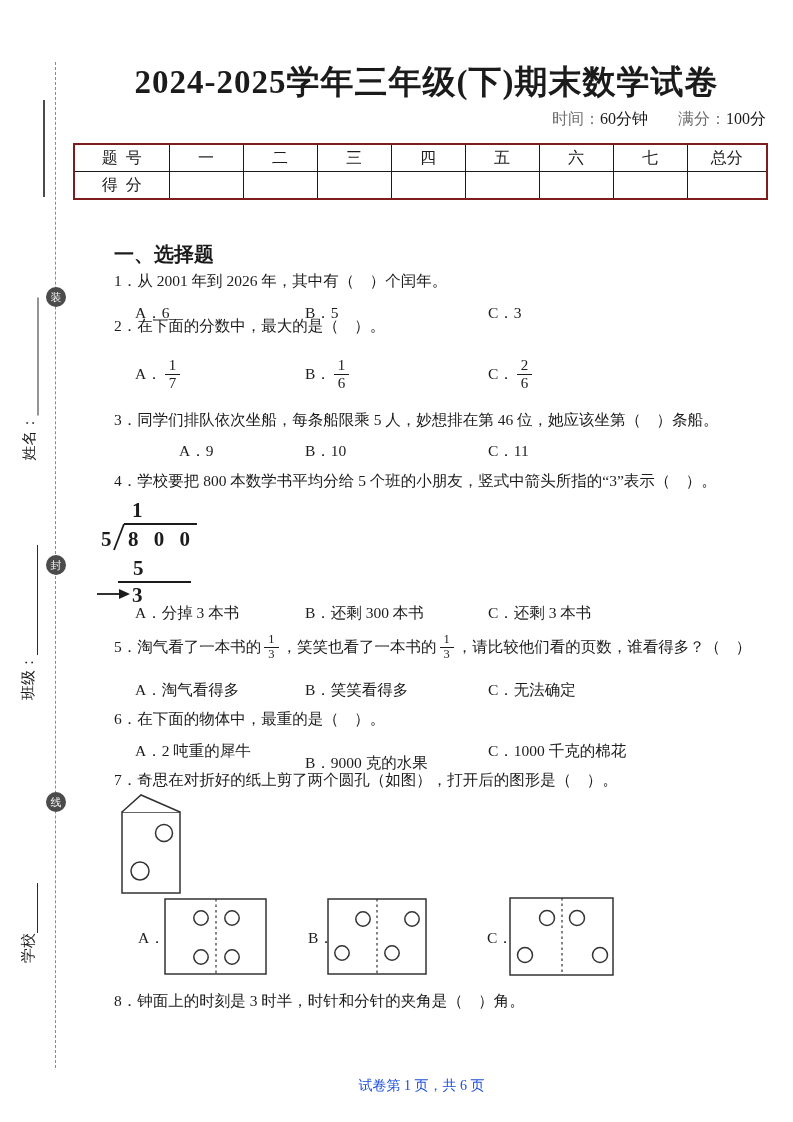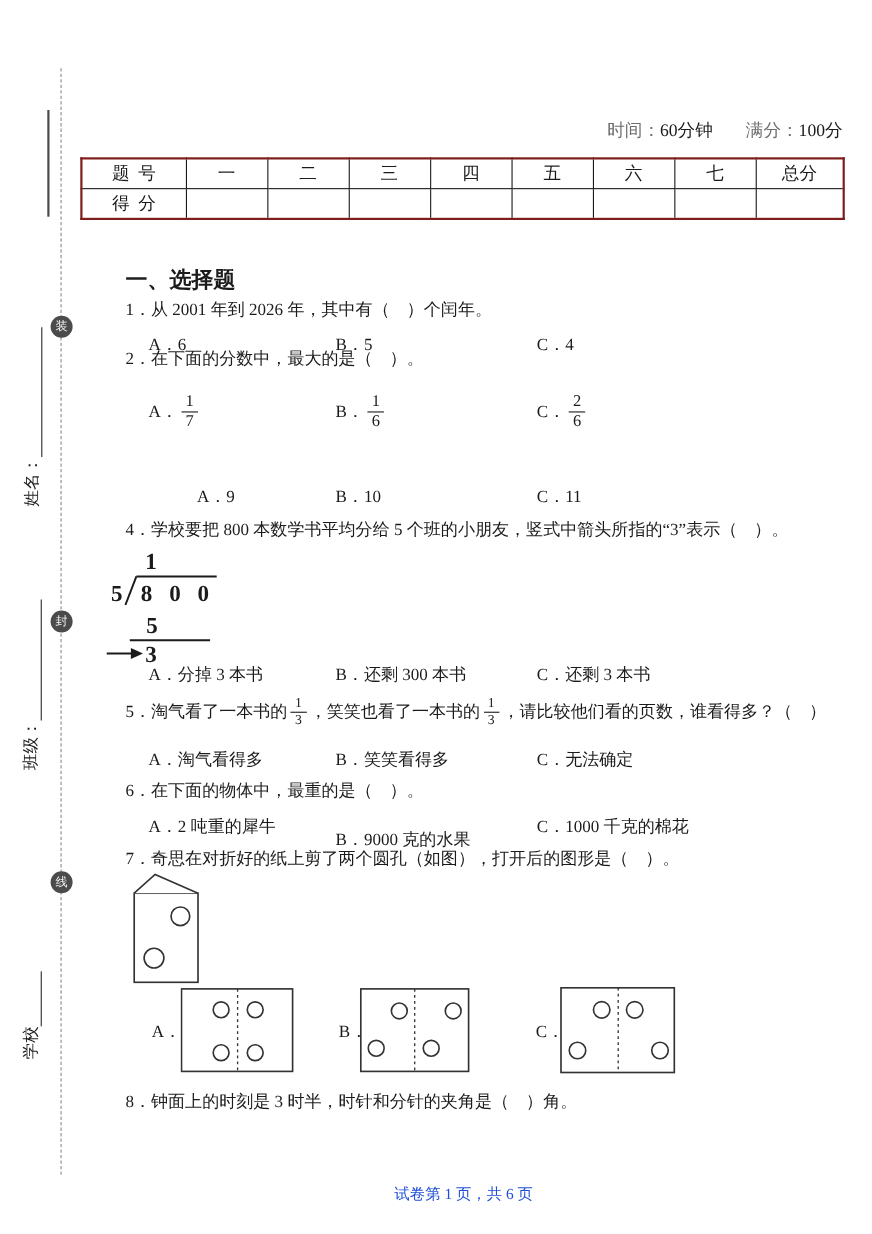--- a/index.html
+++ b/index.html
@@ -76,20 +76,21 @@
   </div>
   <div class="sidefield" style="width:180px; left:-63px; top:599px;">
     <span>班级：</span>
     <span class="blank" style="width:110px;"></span>
   </div>
   <div class="sidefield" style="width:90px; left:-18px; top:907px;">
     <span>学校</span>
     <span class="blank" style="width:50px;"></span>
   </div>
 
+  <div class="title">2024-2025学年三年级(下)期末数学试卷</div>
   <div class="meta">
     <span class="lab">时间：</span><span>60分钟</span><span class="gap"></span><span class="lab">满分：</span><span>100分</span>
   </div>
 
   <table class="score-table">
     <colgroup>
       <col style="width:95px;">
         <col style="width:74px;">
         <col style="width:74px;">
         <col style="width:74px;">
@@ -123,21 +124,21 @@
       <td></td>
     </tr>
   </tbody>
     </table>
 
   <div class="t bold" style="left:114px; top:241px; font-size:20px;">一、选择题</div>
 
   <div class="t" style="left:114px; top:271px;">1．从 2001 年到 2026 年，其中有（　）个闰年。</div>
   <div class="t oa" style="top:303px;">A．6</div>
   <div class="t ob" style="top:303px;">B．5</div>
-  <div class="t oc" style="top:303px;">C．4</div>
+  <div class="t oc" style="top:303px;">C．3</div>
 
   <div class="t" style="left:114px; top:316px;">2．在下面的分数中，最大的是（　）。</div>
   <div class="t oa fracline" style="top:357px;">
     <span>A．</span>
     <span class="frac frac-lg">
         <span class="fn">1</span>
         <span class="fd">7</span>
       </span>
   </div>
   <div class="t ob fracline" style="top:357px;">
@@ -148,20 +149,21 @@
       </span>
   </div>
   <div class="t oc fracline" style="top:357px;">
     <span>C．</span>
     <span class="frac frac-lg">
         <span class="fn">2</span>
         <span class="fd">6</span>
       </span>
   </div>
 
+  <div class="t" style="left:114px; top:410px;">3．同学们排队依次坐船，每条船限乘 5 人，妙想排在第 46 位，她应该坐第（　）条船。</div>
   <div class="t oa" style="top:441px;margin-left:44px;">A．9</div>
   <div class="t ob" style="top:441px;">B．10</div>
   <div class="t oc" style="top:441px;">C．11</div>
 
   <div class="t" style="left:114px; top:471px;">4．学校要把 800 本数学书平均分给 5 个班的小朋友，竖式中箭头所指的“3”表示（　）。</div>
   <svg class="division fig" style="left:94px; top:496px;" width="122" height="118" viewBox="0 0 122 118">
     <text x="38" y="21">1</text>
     <line x1="30" y1="28" x2="103" y2="28"></line>
     <line x1="30" y1="28" x2="20" y2="54"></line>
     <text x="7" y="50">5</text>

